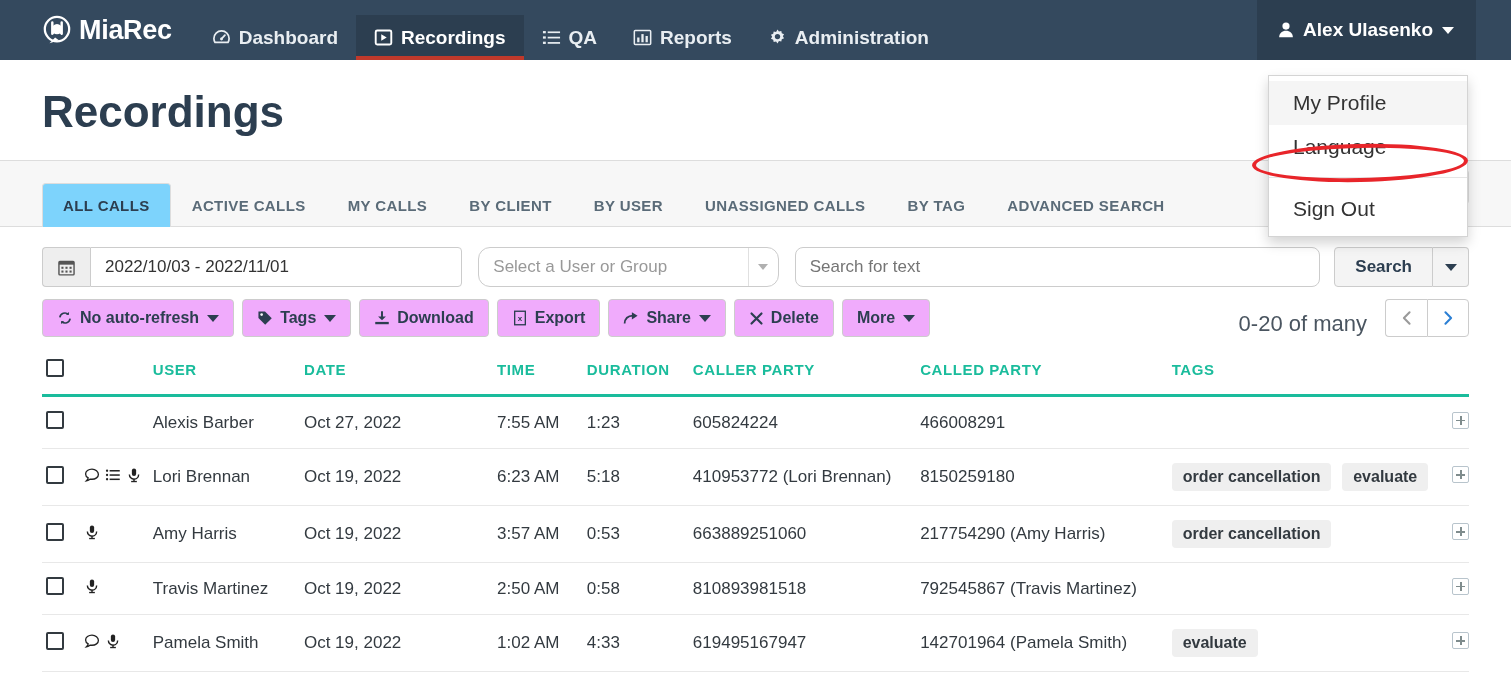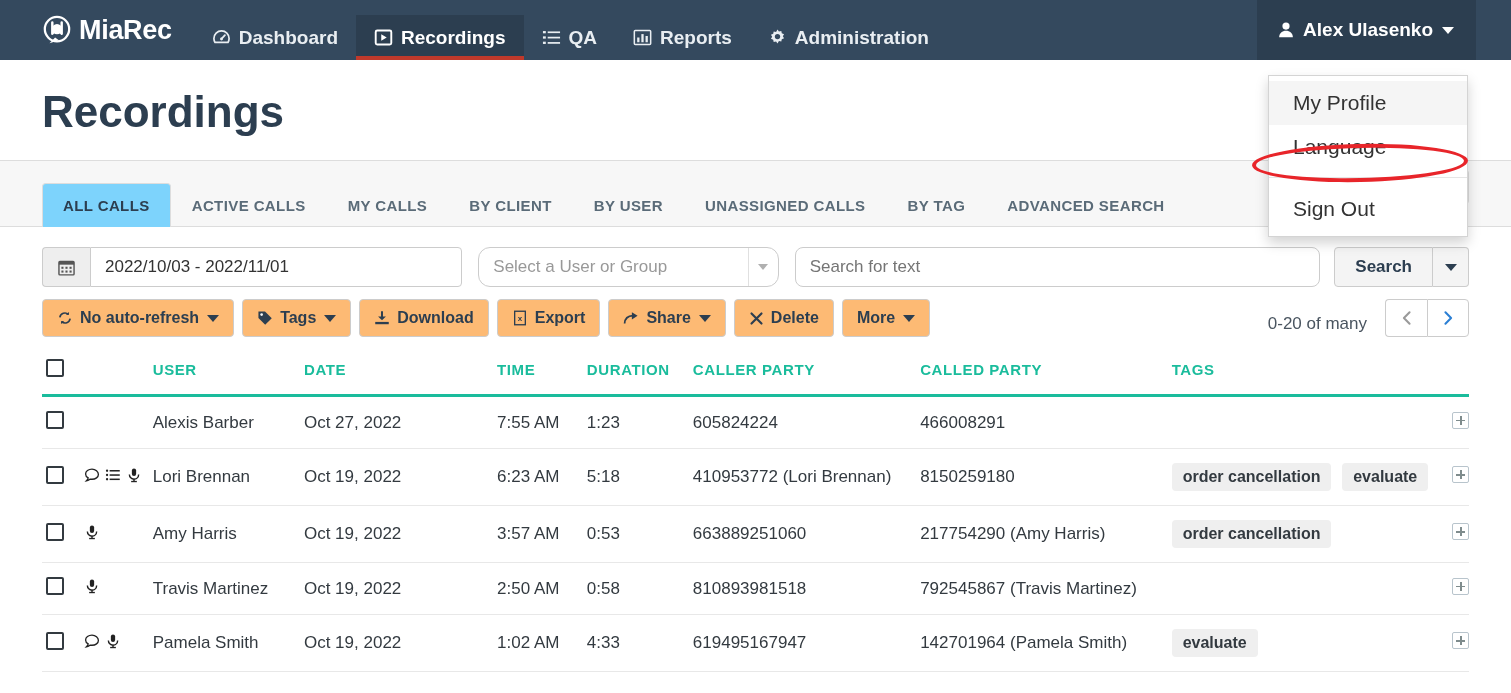--- a/index.html
+++ b/index.html
@@ -272,37 +272,37 @@
     padding-top: 12px;
   }
   .btn {
     display: inline-flex;
     align-items: center;
     height: 38px;
     padding: 0 14px;
     margin-right: 8px;
     border: 1px solid #cccccc;
     border-radius: 4px;
-    background: #fdba74;
+    background: #f0abfc;
     font-size: 16px;
     font-weight: bold;
     color: #2c3e50;
     cursor: pointer;
     white-space: nowrap;
     font-family: inherit;
   }
   .btn .bicon { margin-right: 7px; display: inline-flex; align-items: center; }
   .btn .caret-down { border-top-color: #2c3e50; margin-left: 8px; }
   .pager-area {
     margin-left: auto;
     display: flex;
     align-items: center;
   }
   .pager-count {
-    font-size: 17px;
+    font-size: 22px;
     color: #4a5560;
     margin-right: 18px;
     white-space: nowrap;
     margin-top: 12px;
   }
   .pager-btns { display: flex; }
   .pg-btn {
     width: 42px; height: 38px;
     border: 1px solid #cccccc;
     background: #ffffff;

